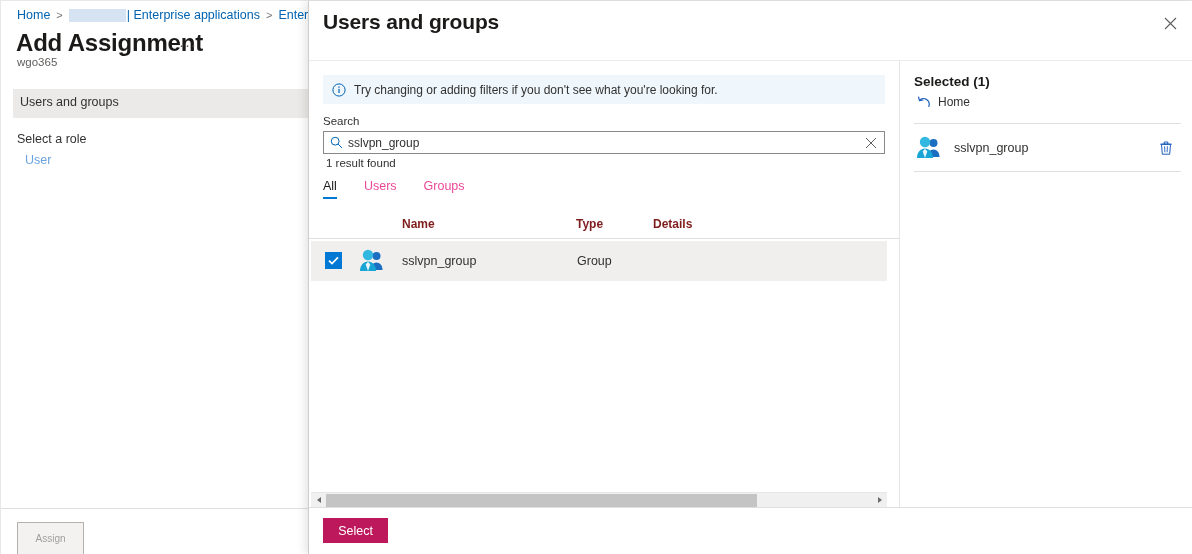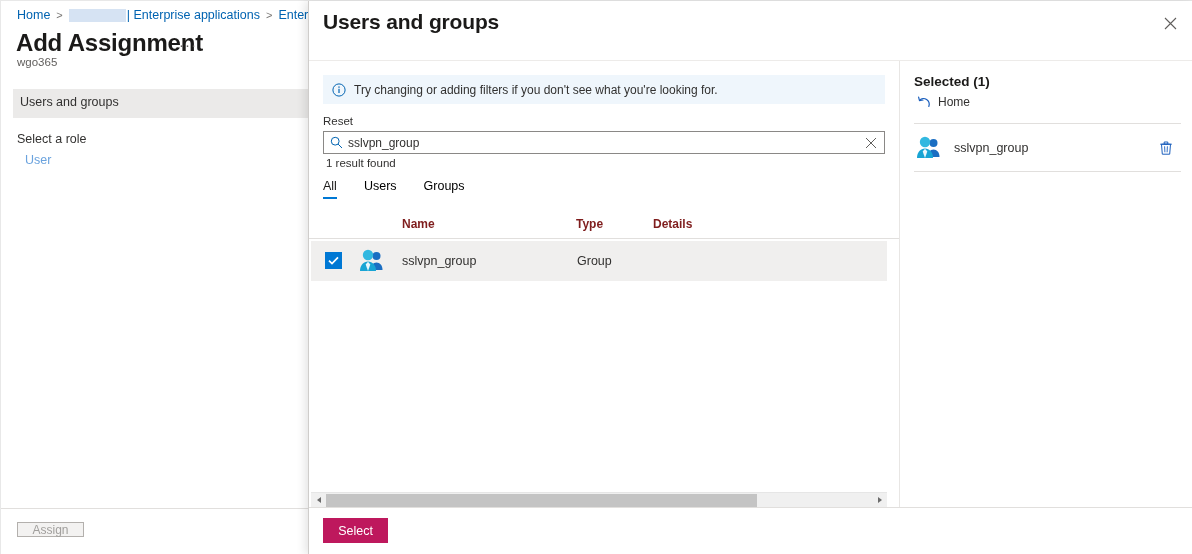--- a/index.html
+++ b/index.html
@@ -78,25 +78,25 @@
     cursor: pointer;
   }
   .bg-footer {
     position: absolute; left: 0; bottom: 0;
     width: 307px; height: 47px;
     background: #ffffff;
     border-top: 1px solid #e1dfdd;
   }
   .assign-btn {
     position: absolute; left: 16px; top: 13px;
-    width: 67px; height: 15px;
+    width: 67px; height: 33px;
     background: #f3f2f1;
     border: 1px solid #b3b0ad;
     color: #a19f9d;
-    font-size: 12px;
+    font-size: 10px;
     font-family: "Liberation Sans", sans-serif;
     display: flex; align-items: center; justify-content: center;
     cursor: default;
   }
 
   
   .panel {
     position: absolute; left: 307px; top: 0;
     width: 885px; height: 554px;
     background: #ffffff;
@@ -180,21 +180,21 @@
     position: absolute; left: 17px; top: 96px;
     font-size: 11.5px; color: #323130;
   }
 
   .tabs {
     position: absolute; left: 14px; top: 112px;
     display: flex; align-items: flex-end;
     height: 26px;
   }
   .tab {
-    font-size: 12.5px; color: #000000;
+    font-size: 12.5px; color: #ec4899;
     padding: 0 0 6px 0;
     margin-right: 27px;
     cursor: pointer;
     position: relative;
   }
   .tab.active { color: #1b1a19; font-weight: 400; text-align: center; }
   .tab.active:after {
     content: "";
     position: absolute; left: 0; right: 0; bottom: 0;
     height: 2px; background: #0078d4;
@@ -389,21 +389,21 @@
           <span class="info-icon">
             <svg width="14" height="14" viewBox="0 0 14 14">
               <circle cx="7" cy="7" r="6.1" fill="none" stroke="#0063b1" stroke-width="1"></circle>
               <rect x="6.4" y="5.8" width="1.2" height="4.2" fill="#0063b1"></rect>
               <rect x="6.4" y="3.4" width="1.2" height="1.4" fill="#0063b1"></rect>
             </svg>
           </span>
           <span class="infobar-text">Try changing or adding filters if you don't see what you're looking for.</span>
         </div>
 
-        <div class="search-label">Reset</div>
+        <div class="search-label">Search</div>
 
         <div class="search-wrap">
           <span class="search-ico">
             <svg width="13" height="13" viewBox="0 0 13 13">
               <circle cx="5.2" cy="5.2" r="3.9" fill="none" stroke="#0063b1" stroke-width="1"></circle>
               <path d="M8.1 8.1 L12 12" stroke="#0063b1" stroke-width="1" fill="none"></path>
             </svg>
           </span>
           <input class="search-input" type="text" value="sslvpn_group" style="">
           <span class="search-clear">

